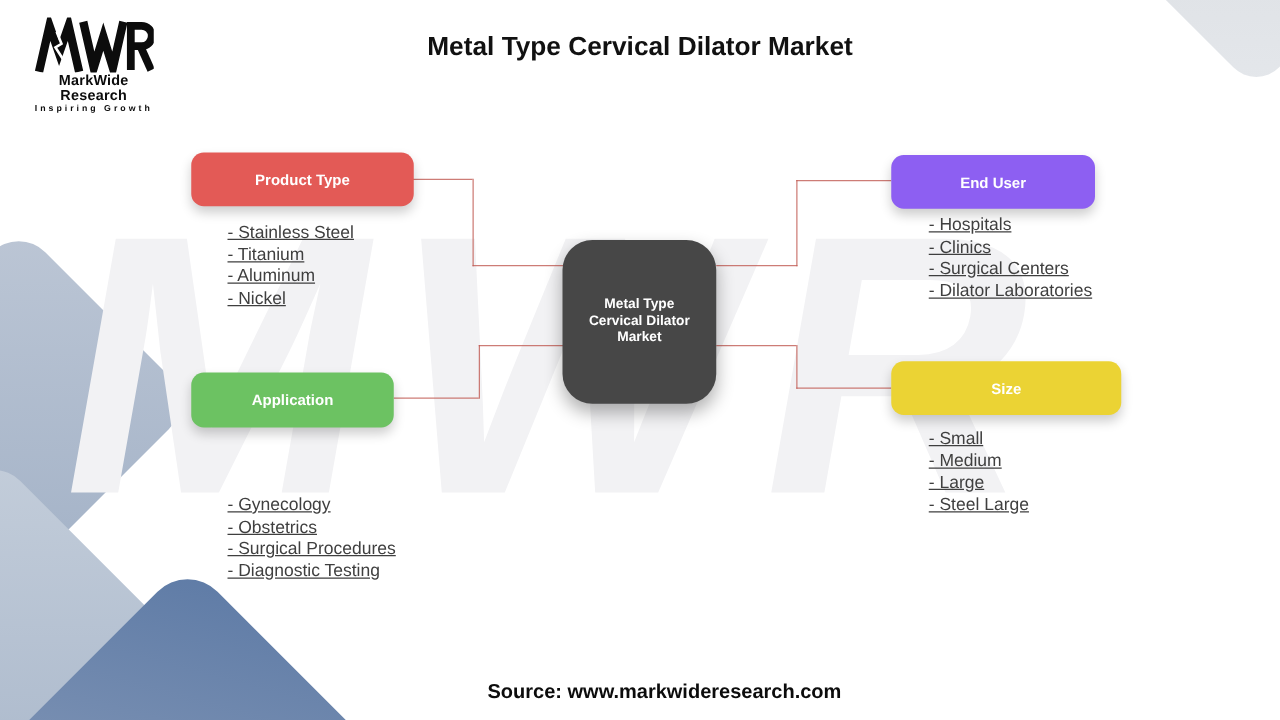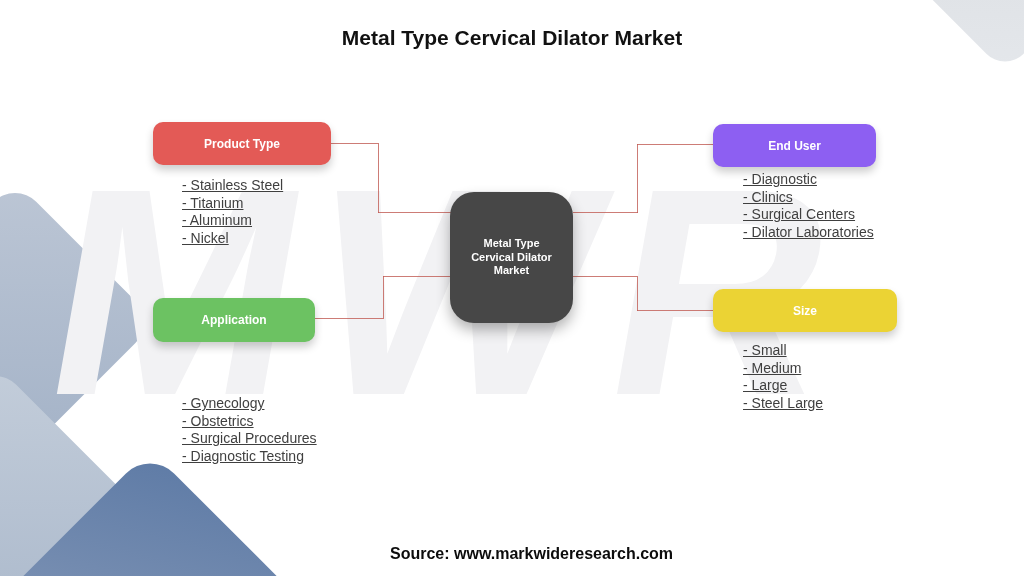--- a/index.html
+++ b/index.html
@@ -59,20 +59,35 @@
 <body>
 
 <div id="canvas">
 
   <div class="diamond diamond-left"></div>
   <div class="diamond diamond-bl-light"></div>
   <div class="diamond diamond-bl-dark"></div>
   <div class="diamond diamond-tr"></div>
   <div class="watermark">MWR</div>
 
+  <div class="logo">
+    <svg width="96" height="44" viewBox="0 0 100 46">
+      <g fill="none" stroke="#0c0c0c" stroke-width="7" stroke-linecap="square">
+        <polyline points="5,42 13,7 21,30 29,7 37,42"></polyline>
+        <polyline points="42,7 50,42 58,16 66,42 74,7"></polyline>
+      </g>
+      <g fill="none" stroke="#0c0c0c" stroke-width="6.5">
+        <path d="M81 44 V7 H90 a8.5 8.5 0 0 1 0 17 H81"></path>
+        <path d="M89 24 L98 44"></path>
+      </g>
+      <polyline points="19,12 23,22 18,25 25,36" fill="none" stroke="#ffffff" stroke-width="2.2"></polyline>
+    </svg>
+    <div class="logo-name">MarkWide Research</div>
+    <div class="logo-tagline">Inspiring Growth</div>
+  </div>
 
   <div class="title">Metal Type Cervical Dilator Market</div>
 
   <div class="seg" style="left:307px;top:143px;width:71px;height:1px"></div>
   <div class="seg" style="left:378px;top:143px;width:1px;height:70px"></div>
   <div class="seg" style="left:378px;top:212px;width:74px;height:1px"></div>
 
   <div class="seg" style="left:573px;top:212px;width:65px;height:1px"></div>
   <div class="seg" style="left:637px;top:144px;width:1px;height:69px"></div>
   <div class="seg" style="left:637px;top:144px;width:76px;height:1px"></div>
@@ -96,21 +111,21 @@
     <div>- Stainless Steel</div>
     <div>- Titanium</div>
     <div>- Aluminum</div>
     <div>- Nickel</div>
   </div>
 
   <div class="bbox box-enduser">
     <span>End User</span>
   </div>
   <div class="items items-enduser">
-    <div>- Diagnostic</div>
+    <div>- Hospitals</div>
     <div>- Clinics</div>
     <div>- Surgical Centers</div>
     <div>- Dilator Laboratories</div>
   </div>
 
   <div class="bbox box-application">
     <span>Application</span>
   </div>
   <div class="items items-application">
     <div>- Gynecology</div>

